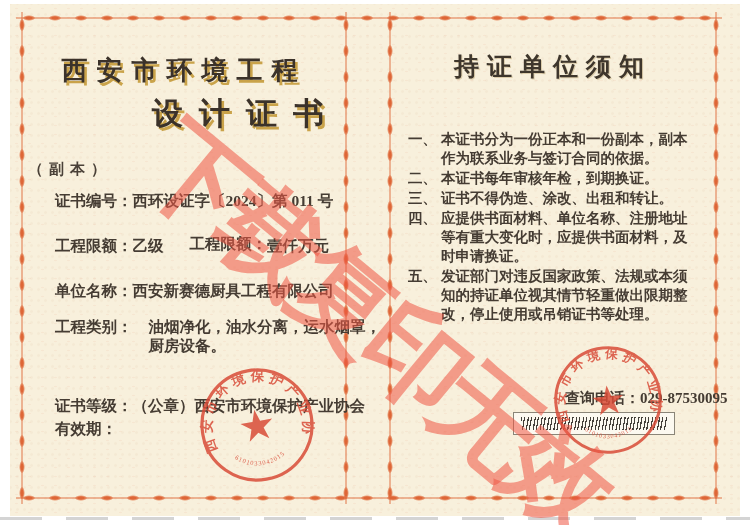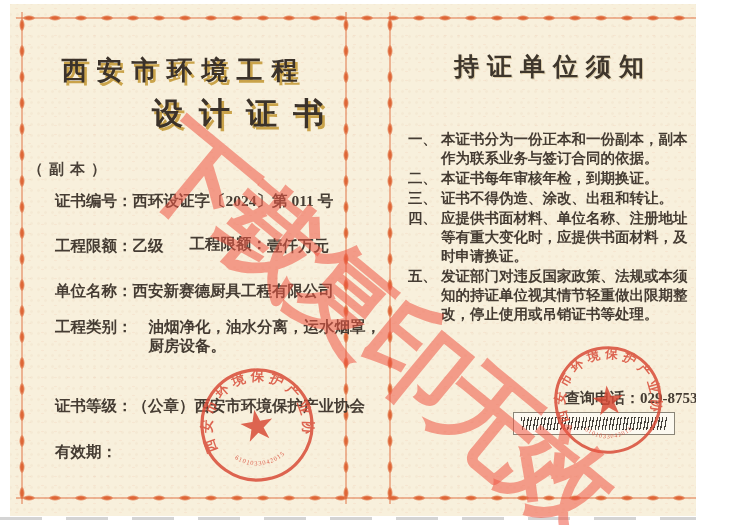--- a/index.html
+++ b/index.html
@@ -1,16 +1,16 @@
 <!DOCTYPE html>
 <html><head>
 <meta charset="utf-8">
 <style>
   html,body{margin:0;padding:0;background:#ffffff;}
-  #canvas{position:relative;width:696px;height:525px;background:#ffffff;overflow:hidden;
+  #canvas{position:relative;width:750px;height:525px;background:#ffffff;overflow:hidden;
           font-family:"Liberation Serif","DejaVu Serif",serif;}
   
   .paper{position:absolute;left:10px;top:4px;width:730px;height:512px;
          background-color:#f8f0dc;
          background-image:
            radial-gradient(rgba(226,150,120,0.11) 1.2px, transparent 1.5px),
            radial-gradient(rgba(205,170,135,0.09) 1px, transparent 1.3px);
          background-size:13px 9px,7px 11px;background-position:0 0,4px 5px;}
   
   .chain{position:absolute;z-index:1;}
@@ -36,21 +36,21 @@
              letter-spacing:9px;color:#3b322a;text-shadow:2.5px 2.5px 0 rgba(196,154,58,.9);}
   .lp-title2{left:18px;top:89px;width:312px;text-align:right;font-size:31px;font-weight:700;
              letter-spacing:16px;color:#3b322a;text-shadow:2.5px 3px 0 rgba(196,154,58,.9);}
   .lp-sub{left:18px;top:156px;width:312px;text-align:left;font-size:15px;font-weight:700;
           letter-spacing:6px;color:#4a4138;}
   .frow{left:45px;display:flex;align-items:flex-start;font-size:15.5px;font-weight:700;line-height:19px;}
   .frow .lbl{white-space:nowrap;}
   .frow .val{white-space:nowrap;}
   .frow .val.wrap{white-space:normal;width:238px;}
   .frow .gap{margin-left:26px;font-family:Liberation Mono, monospace;}
-  .r1{top:187px;} .r2{top:232px;} .r3{top:277px;} .r4{top:313px;gap:16px;} .r5{top:392px;} .r6{top:438px;}
+  .r1{top:187px;} .r2{top:232px;} .r3{top:277px;} .r4{top:313px;gap:16px;} .r5{top:392px;} .r6{top:415px;}
   .rp-title{left:386px;top:46px;width:314px;text-align:center;font-size:25px;font-weight:700;
             letter-spacing:8px;color:#3e362c;text-shadow:1px 1px 0 rgba(170,140,80,.35);}
   .notices{left:398px;top:126px;width:296px;font-size:14.5px;font-weight:600;line-height:19px;}
   .notice{display:flex;margin-bottom:1px;}
   .notice .num{width:33px;flex:0 0 33px;}
   .notice .ntext{width:259px;}
   .rp-phone{left:508px;top:385px;font-size:15px;font-weight:700;white-space:nowrap;margin-left:47px;}
   
   .barcode{position:absolute;z-index:2;left:503px;top:408px;width:162px;height:23px;
            border:1px solid #8a8578;background:#fcf9f0;box-sizing:border-box;}

